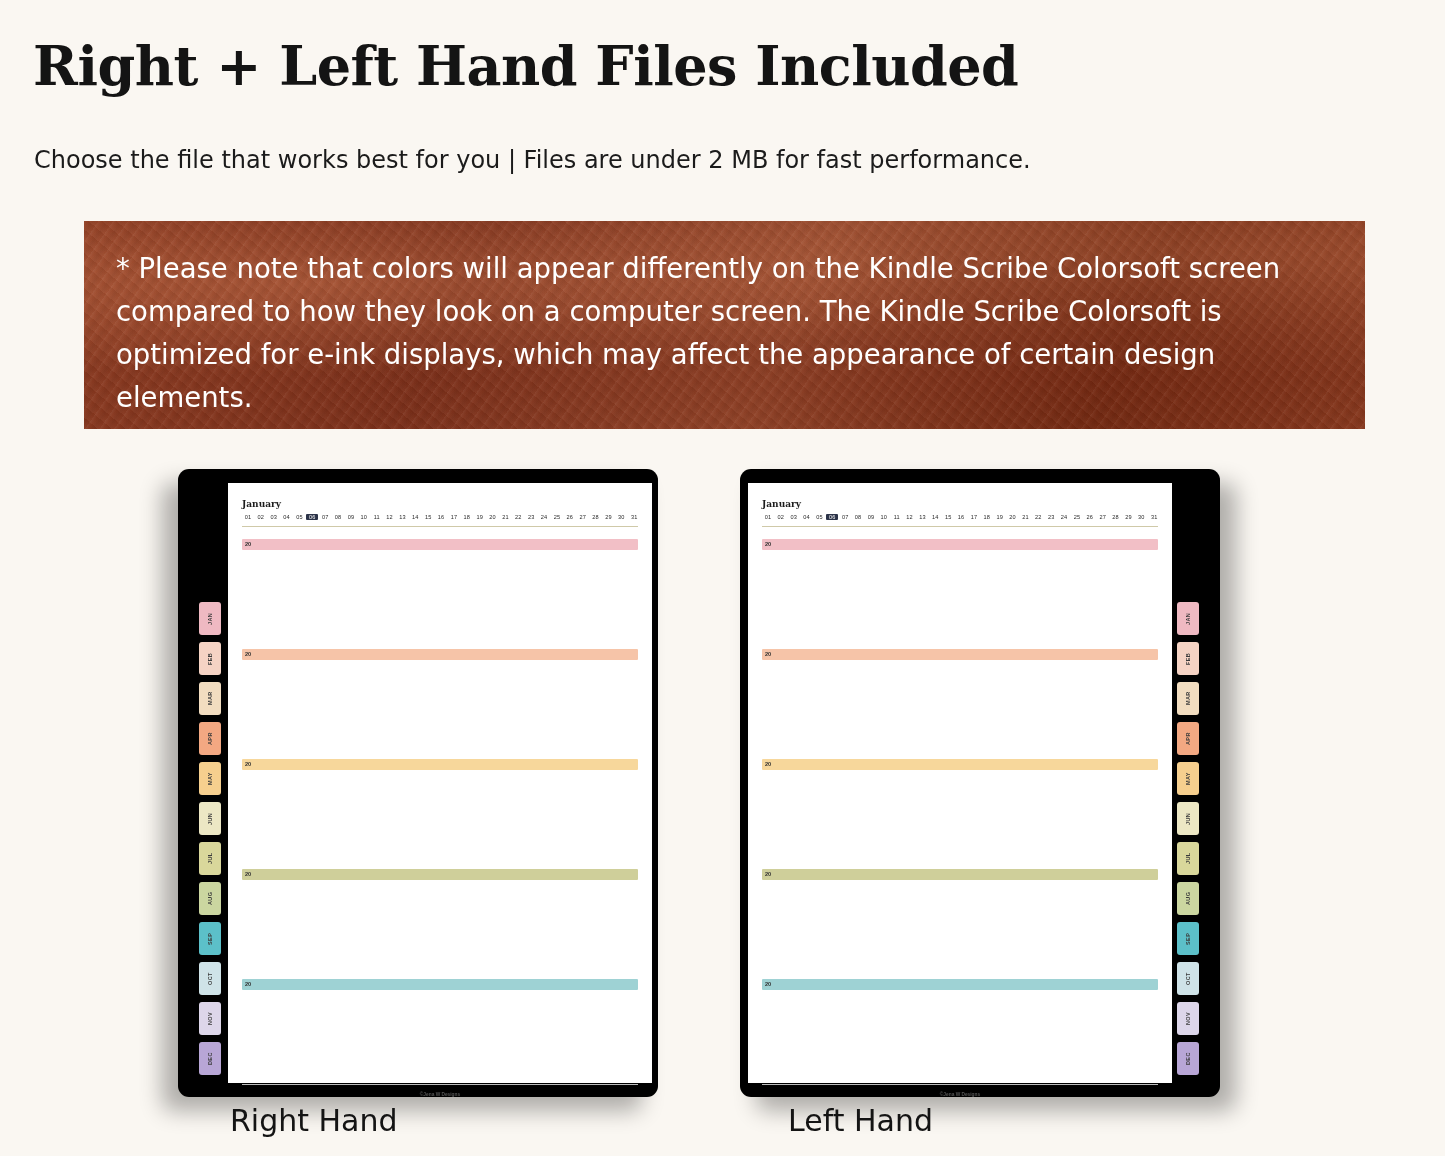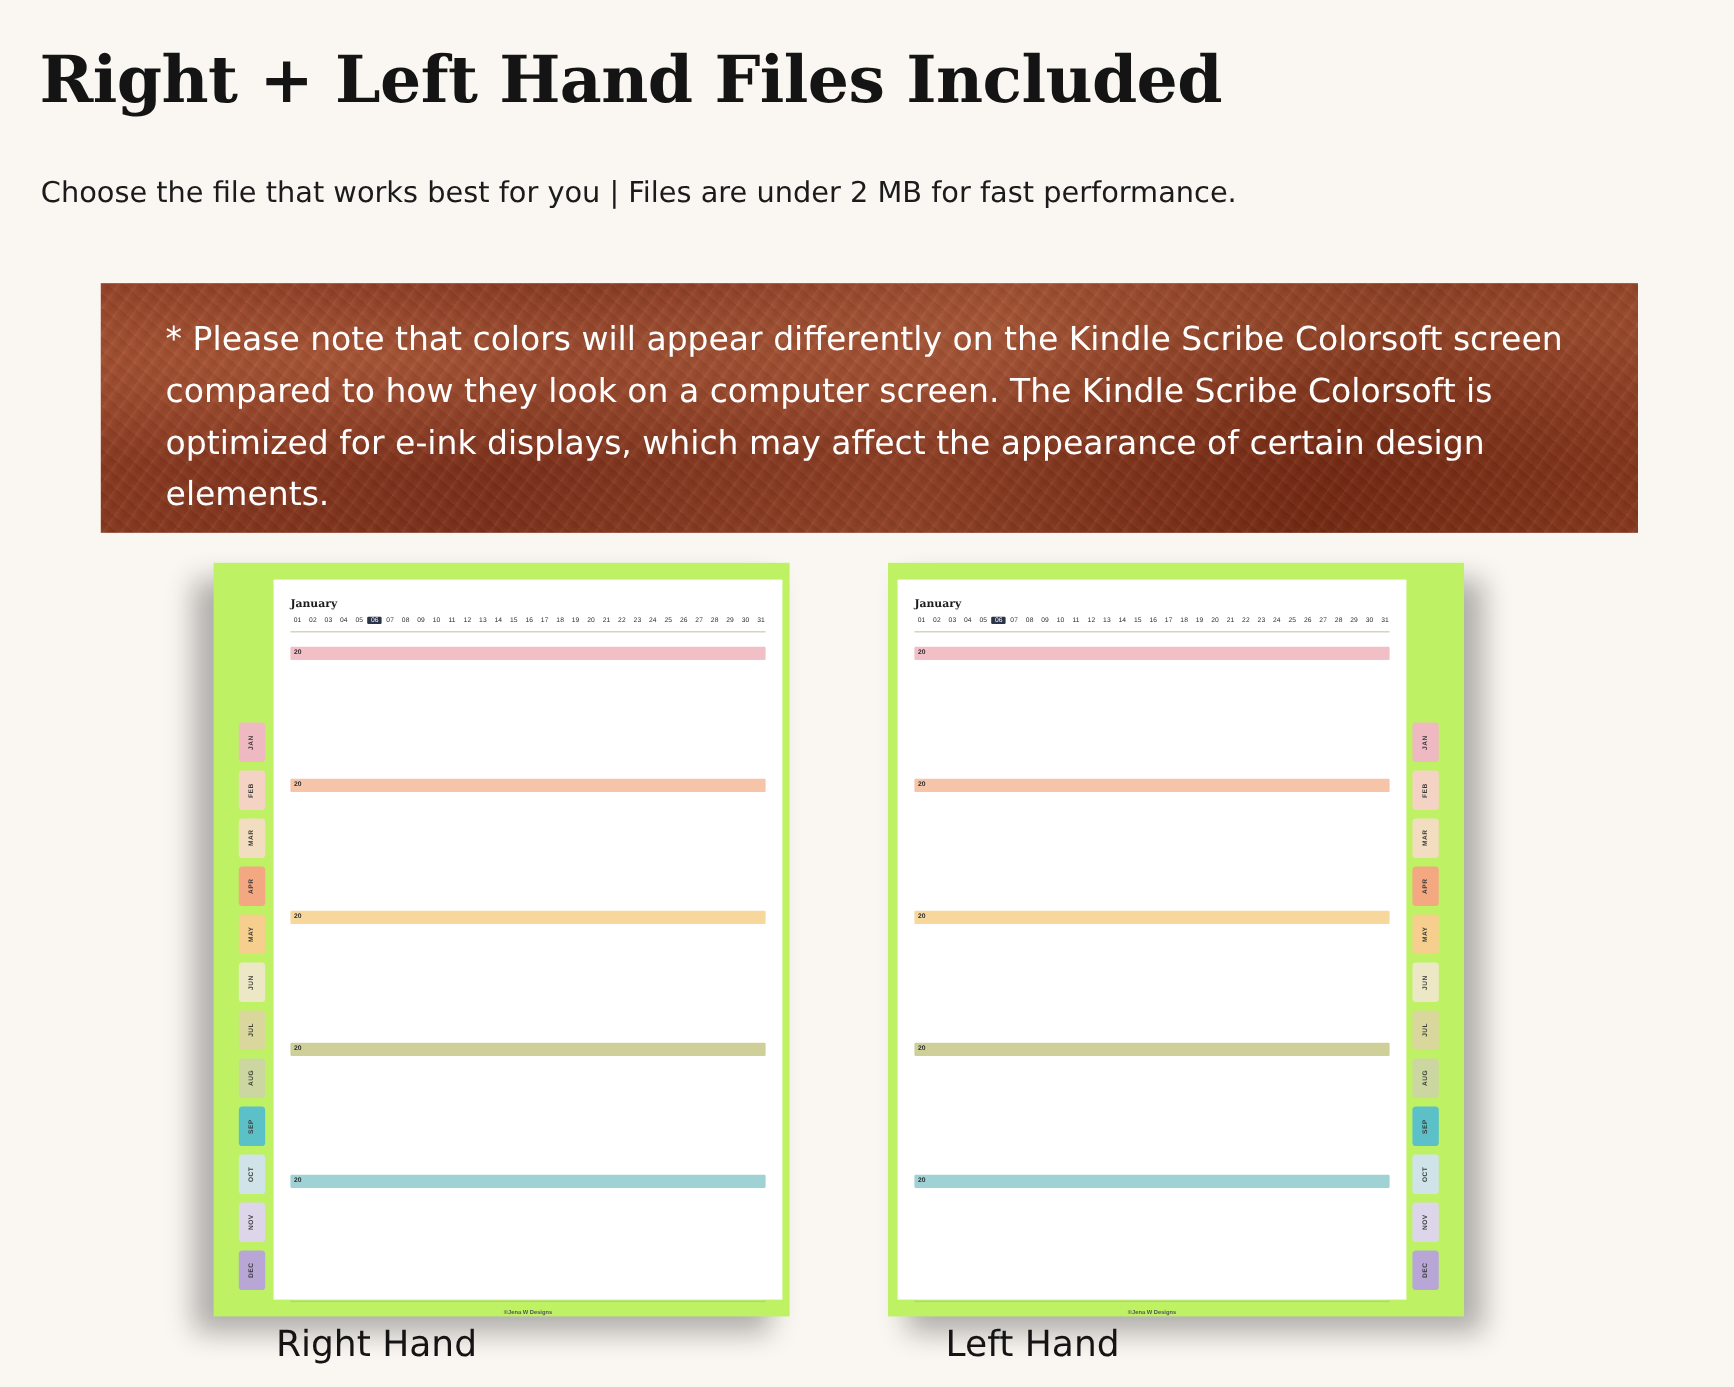--- a/index.html
+++ b/index.html
@@ -41,30 +41,30 @@
     font-size: 24px;
     color: #1b1b1b;
     white-space: nowrap;
     font-weight: 400;
   }
 
   
   .note-banner {
     position: absolute;
     left: 84px;
-    top: 236px;
+    top: 221px;
     width: 1281px;
     height: 208px;
     background:
       radial-gradient(ellipse at 18% 30%, rgba(255,160,110,0.30) 0%, rgba(255,160,110,0) 45%),
       radial-gradient(ellipse at 72% 75%, rgba(120,40,20,0.45) 0%, rgba(120,40,20,0) 55%),
       radial-gradient(ellipse at 90% 15%, rgba(220,130,90,0.30) 0%, rgba(220,130,90,0) 50%),
       linear-gradient(115deg, #8c3a20 0%, #7c2f19 30%, #96472a 55%, #71280f 80%, #8a3a1e 100%);
     box-sizing: border-box;
-    padding: 26px 34px 0 54px;
+    padding: 26px 34px 0 32px;
     overflow: hidden;
   }
   .note-banner .noise {
     position: absolute;
     inset: 0;
     background:
       repeating-linear-gradient(125deg, rgba(255,255,255,0.05) 0px, rgba(255,255,255,0.0) 3px, rgba(0,0,0,0.05) 7px, rgba(0,0,0,0.0) 12px),
       repeating-linear-gradient(40deg, rgba(255,255,255,0.04) 0px, rgba(0,0,0,0.04) 9px);
     pointer-events: none;
   }
@@ -82,22 +82,23 @@
     position: absolute;
     top: 469px;
   }
   .preview-wrap.right { left: 178px; }
   .preview-wrap.left  { left: 740px; }
 
   .shadow-card {
     position: relative;
     width: 480px;
     height: 628px;
-    background: #bef264;
+    background: #000000;
     box-shadow: -16px 14px 22px rgba(0,0,0,0.30);
+    border-radius: 11px;
   }
   .preview-wrap.left .shadow-card {
     box-shadow: 16px 14px 22px rgba(0,0,0,0.30);
   }
 
   .tab-rail {
     position: absolute;
     top: 18px;
     width: 22px;
     height: 592px;

